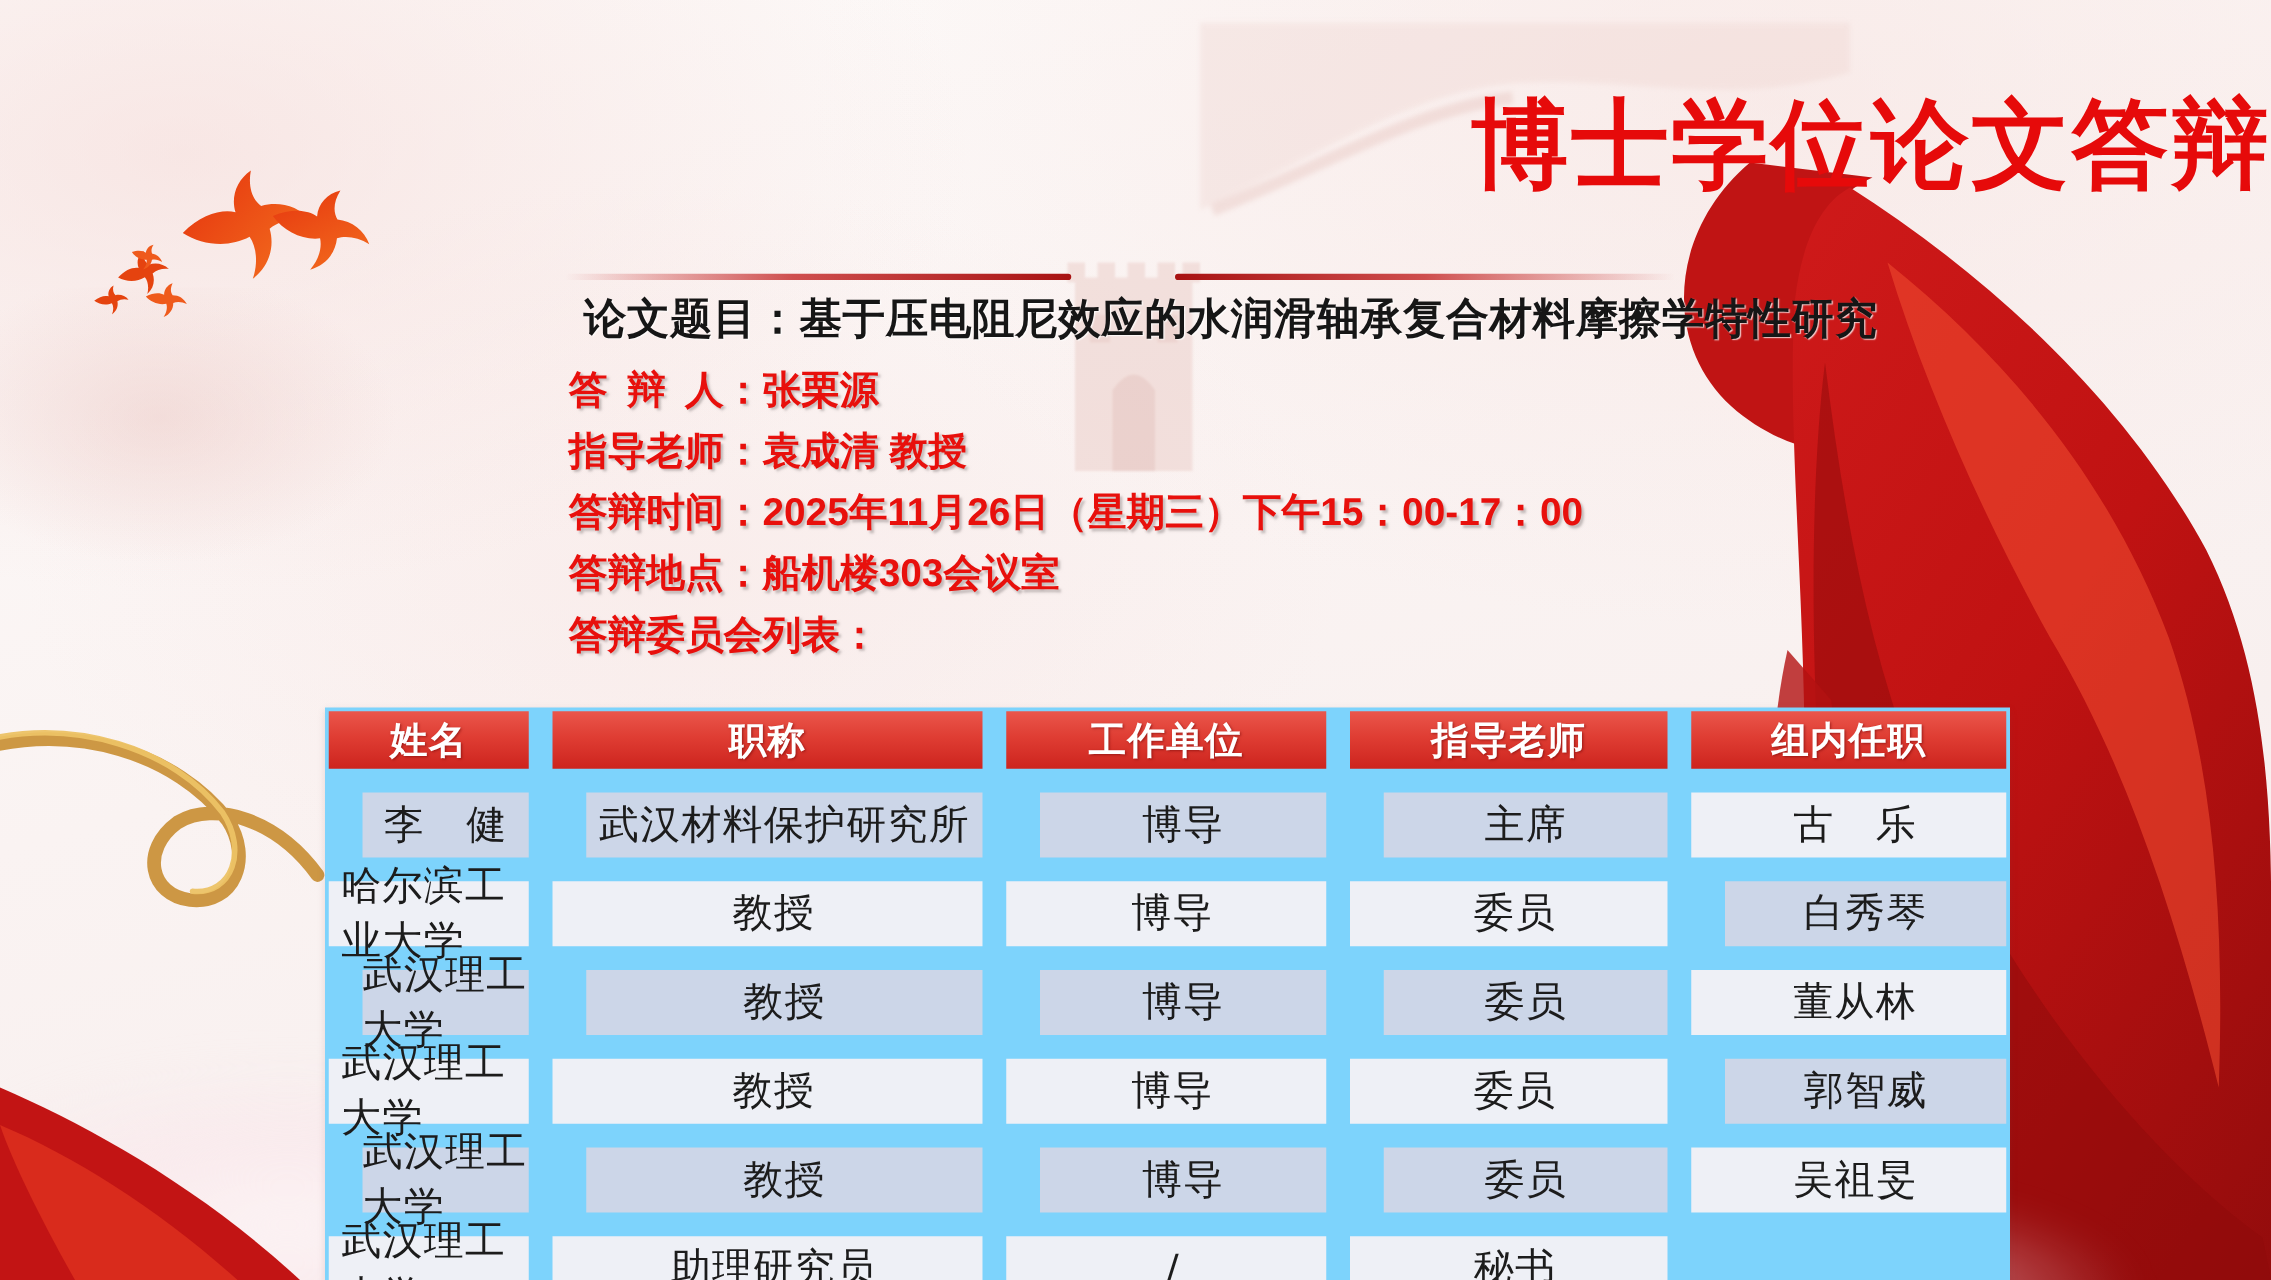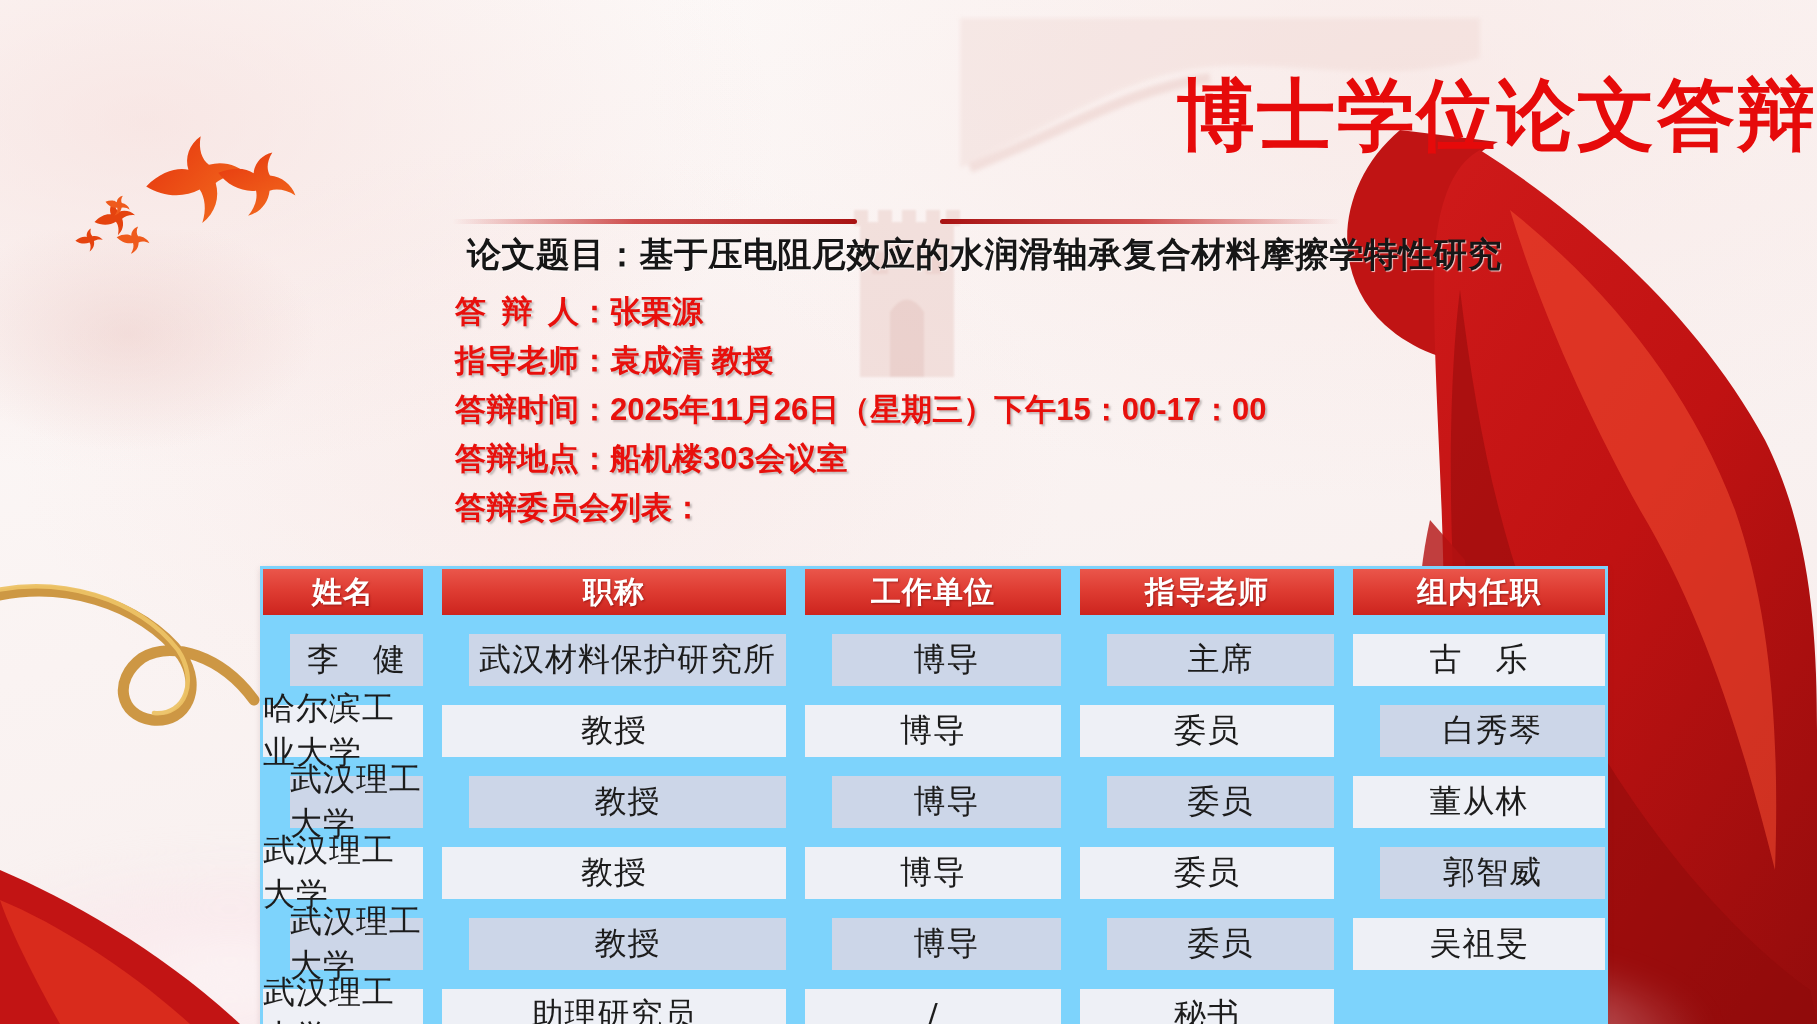--- a/index.html
+++ b/index.html
@@ -66,21 +66,21 @@
   .committee .head{
     background:linear-gradient(180deg,#ea564b 0%,#df3d33 45%,#cd241e 100%);
     color:#ffffff;font-size:30px;font-weight:bold;letter-spacing:1px;
     text-shadow:1px 1px 2px rgba(120,10,10,.6);
   }
   .committee .body{
     font-family:"DejaVu Serif","Liberation Serif",serif;
     font-size:32px;color:#1c1c1c;letter-spacing:1px;
   }
   .committee .odd{background:#ccd6e8;margin-left:27px;}
-  .committee .even{background:#eef0f6;}
+  .committee .even{background:#eef0f6;padding-left:10px;}
 </style>
 </head>
 <body>
 
 <svg class="abs wall-tower" width="110" height="185" viewBox="0 0 110 185">
   <g fill="#ecd0cb">
     <rect x="8" y="30" width="94" height="155"></rect>
     <rect x="2" y="18" width="14" height="16"></rect>
       <rect x="26" y="18" width="14" height="16"></rect>
     <rect x="50" y="18" width="14" height="16"></rect>

